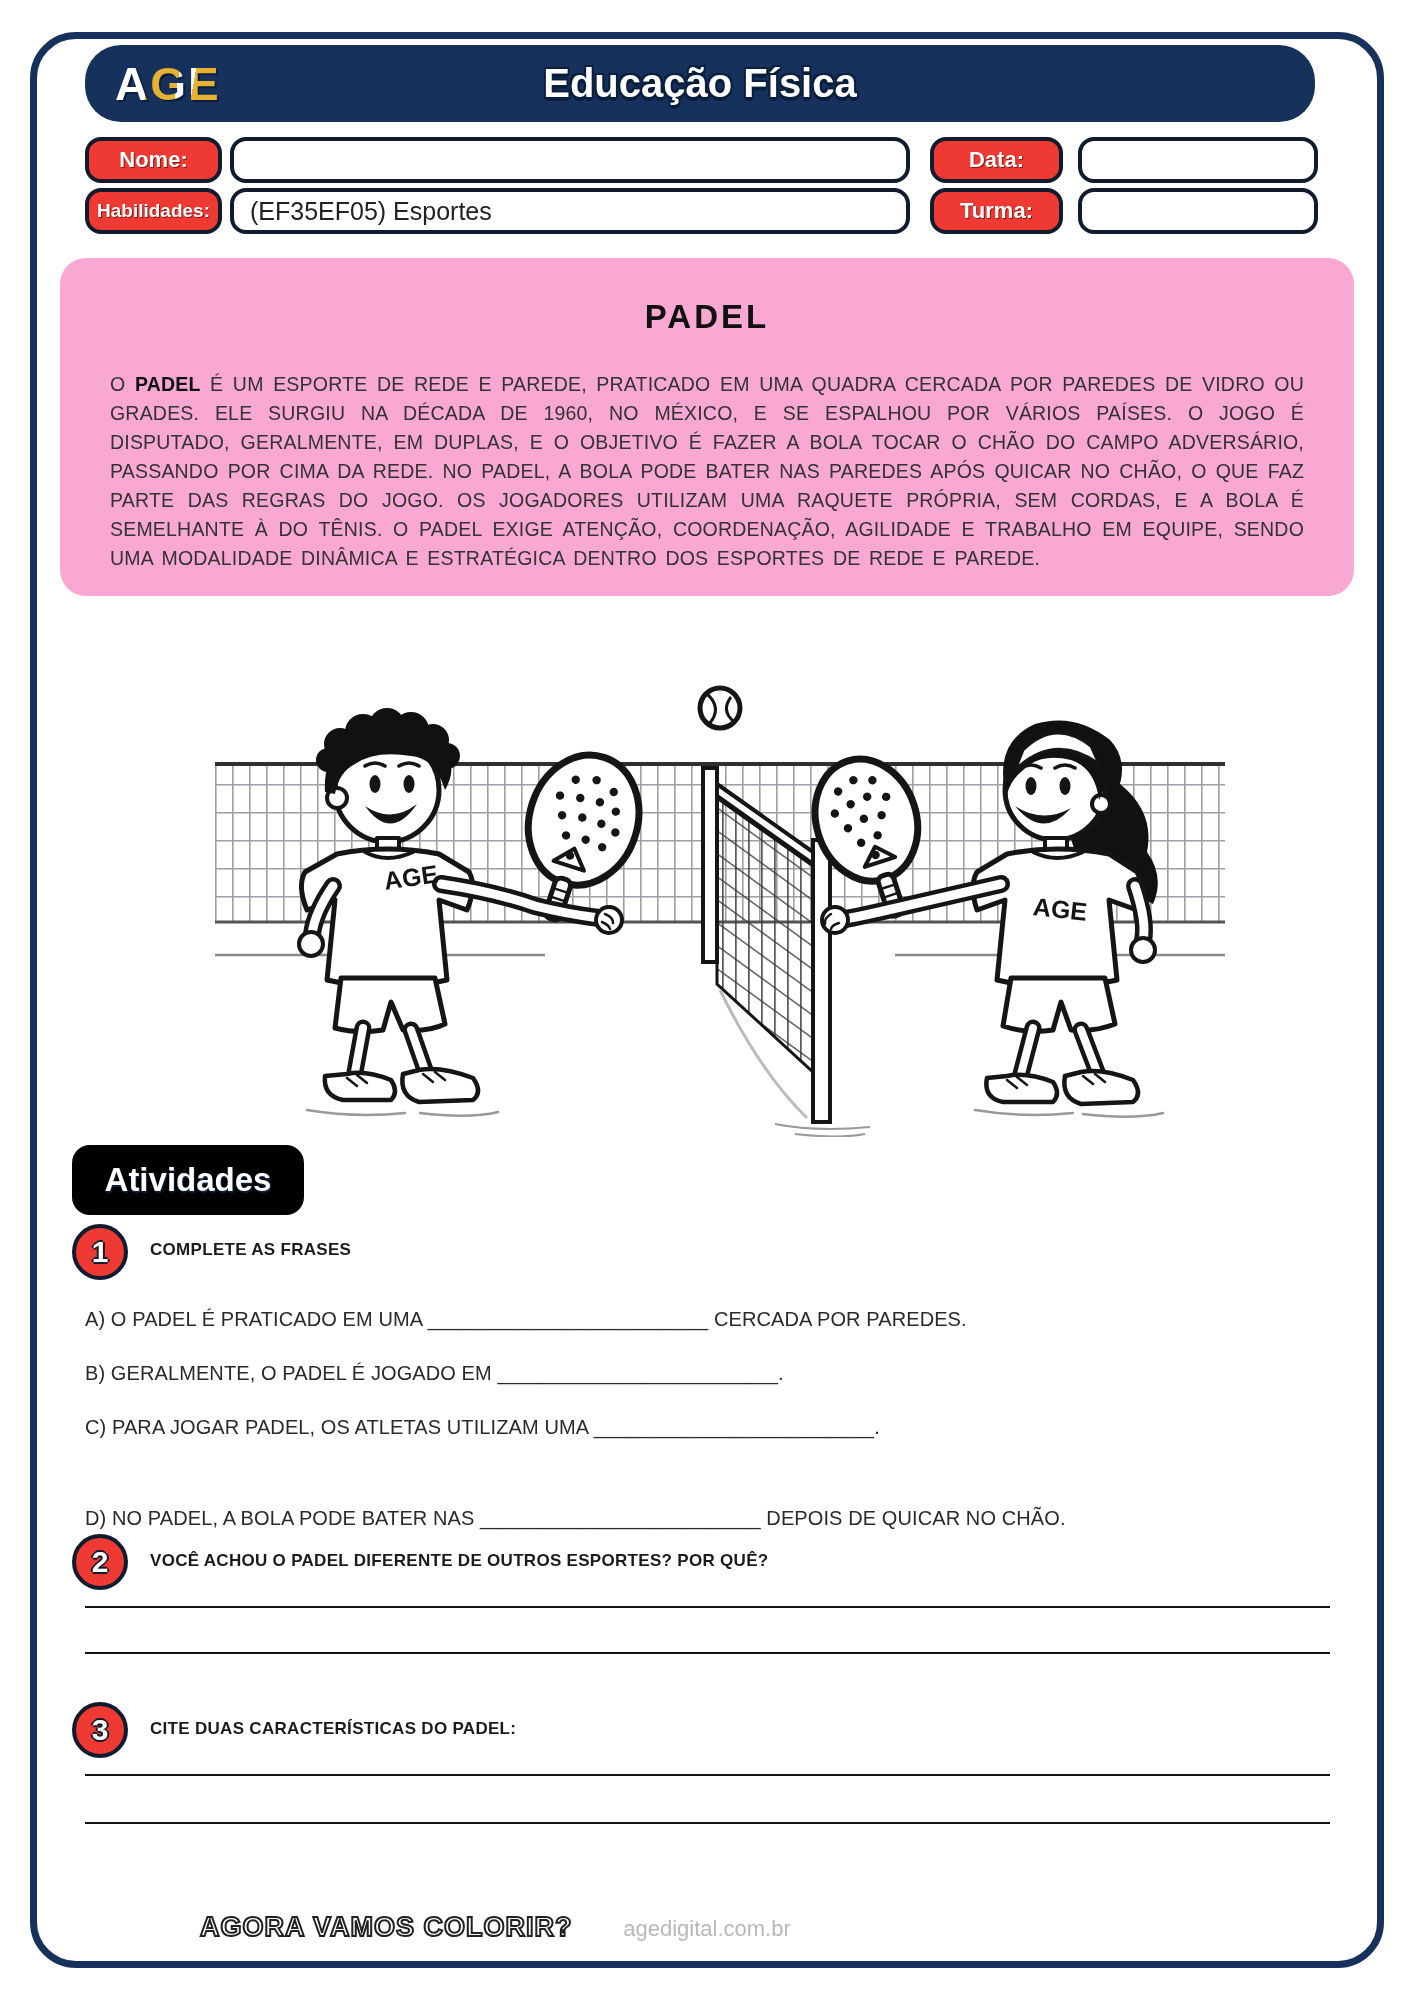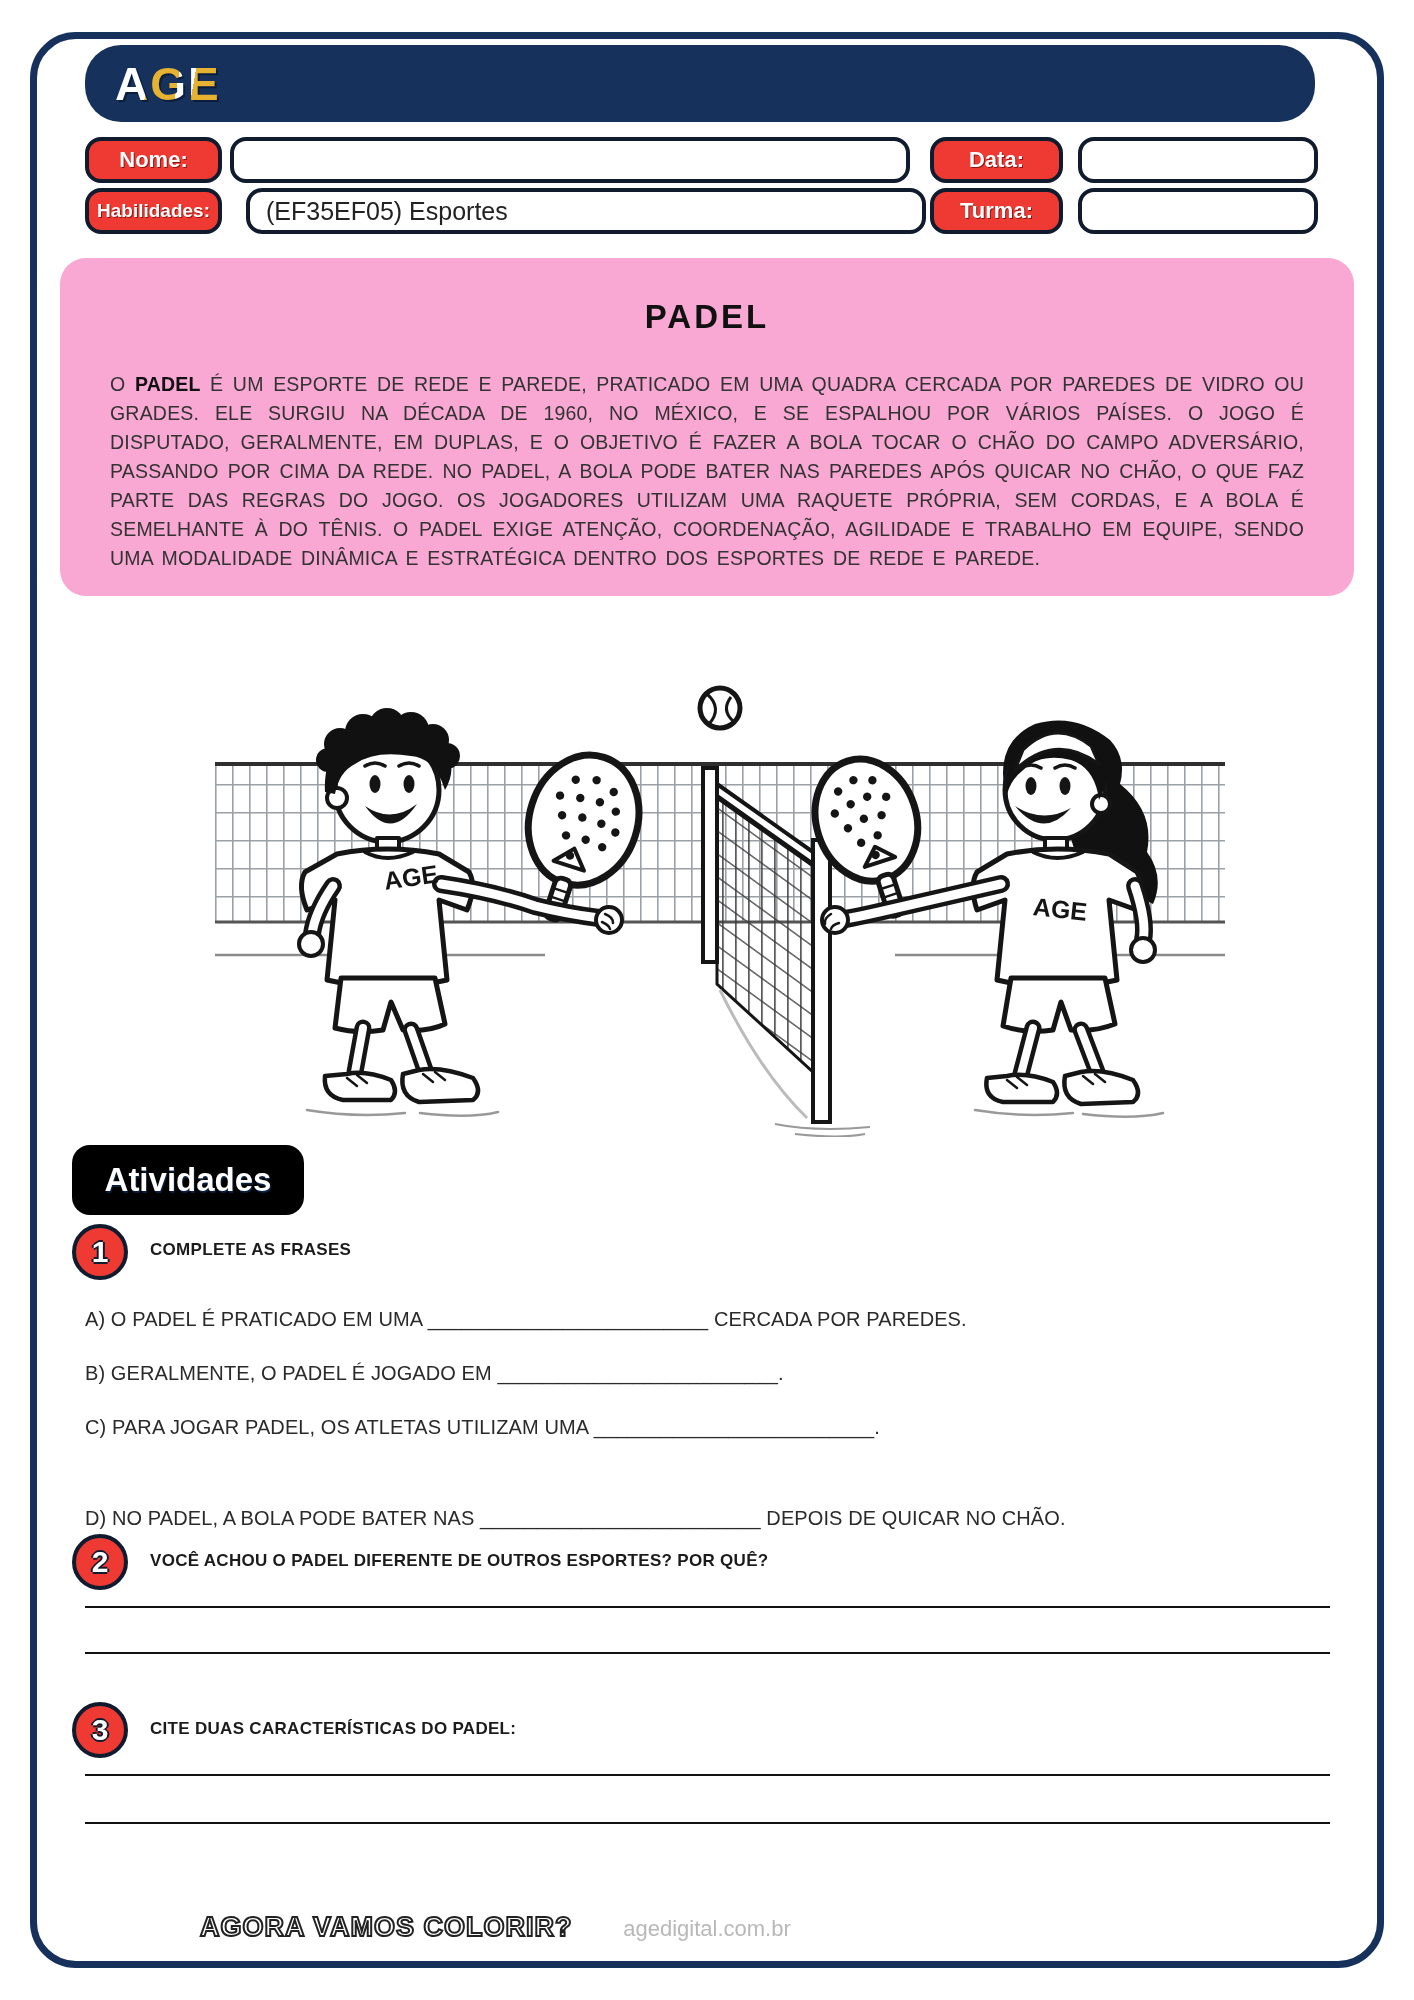--- a/index.html
+++ b/index.html
@@ -48,29 +48,30 @@
   .site{position:absolute;left:0;right:0;top:1916px;text-align:center;font-size:22px;color:#b8b8b8;}
 </style>
 </head>
 <body>
 
 <div class="page">
   <div class="frame"></div>
 
   <div class="header">
     <span class="logo">AGE</span>
+    <span class="header-title">Educação Física</span>
   </div>
 
   <div class="pill" style="left:85px;top:137px;width:137px;font-size:22px;">Nome:</div>
   <div class="field" style="left:230px;top:137px;width:680px;"></div>
   <div class="pill" style="left:930px;top:137px;width:133px;font-size:22px;">Data:</div>
   <div class="field" style="left:1078px;top:137px;width:240px;"></div>
 
   <div class="pill" style="left:85px;top:188px;width:137px;font-size:19px;">Habilidades:</div>
-  <div class="field" style="left:230px;top:188px;width:680px;margin-left:16px;">(EF35EF05) Esportes</div>
+  <div class="field" style="left:230px;top:188px;width:680px;">(EF35EF05) Esportes</div>
   <div class="pill" style="left:930px;top:188px;width:133px;font-size:22px;">Turma:</div>
   <div class="field" style="left:1078px;top:188px;width:240px;"></div>
 
   <div class="readbox">
     <div class="readtitle">PADEL</div>
     <div class="readtext"><span>O </span><b>PADEL</b><span> É UM ESPORTE DE REDE E PAREDE, PRATICADO EM UMA QUADRA CERCADA POR PAREDES DE VIDRO OU GRADES. ELE SURGIU NA DÉCADA DE 1960, NO MÉXICO, E SE ESPALHOU POR VÁRIOS PAÍSES. O JOGO É DISPUTADO, GERALMENTE, EM DUPLAS, E O OBJETIVO É FAZER A BOLA TOCAR O CHÃO DO CAMPO ADVERSÁRIO, PASSANDO POR CIMA DA REDE. NO PADEL, A BOLA PODE BATER NAS PAREDES APÓS QUICAR NO CHÃO, O QUE FAZ PARTE DAS REGRAS DO JOGO. OS JOGADORES UTILIZAM UMA RAQUETE PRÓPRIA, SEM CORDAS, E A BOLA É SEMELHANTE À DO TÊNIS. O PADEL EXIGE ATENÇÃO, COORDENAÇÃO, AGILIDADE E TRABALHO EM EQUIPE, SENDO UMA MODALIDADE DINÂMICA E ESTRATÉGICA DENTRO DOS ESPORTES DE REDE E PAREDE.</span></div>
   </div>
 
   <svg class="illus" viewBox="0 0 1010 465">
     <defs>

